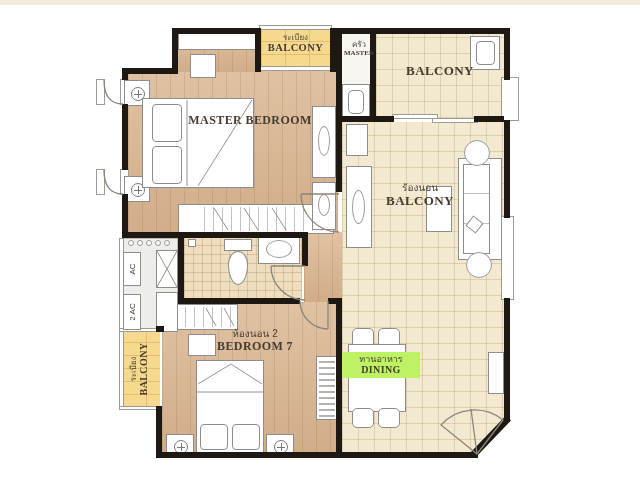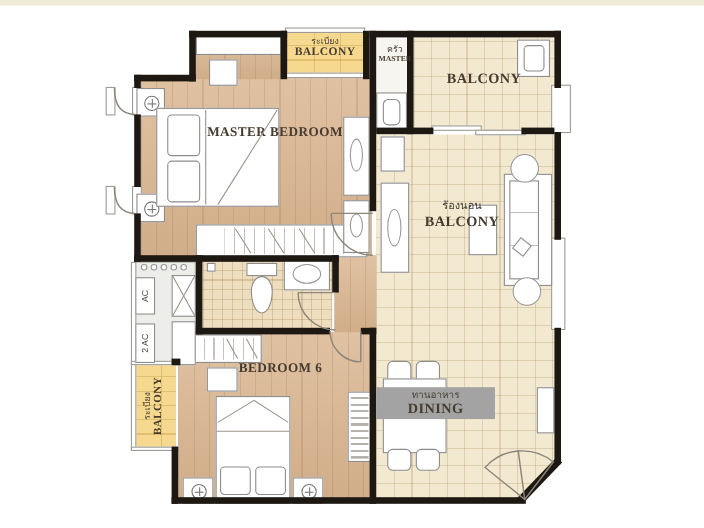--- a/index.html
+++ b/index.html
@@ -185,26 +185,27 @@
     <span class="th" style="font-size:8px">ครัว</span>
     <span class="en" style="font-size:7px;letter-spacing:0">MASTER</span>
   </div>
   <div class="lbl" style="left:378px;top:64px;width:124px">
     <span class="en" style="font-size:13px">BALCONY</span>
   </div>
   <div class="lbl" style="left:378px;top:182px;width:84px">
     <span class="th" style="font-size:10px">รัองนอน</span>
     <span class="en" style="font-size:13px">BALCONY</span>
   </div>
-  <div class="lbl" style="left:342px;top:352px;width:72px;background:#a3a3a3;padding:2px 18px">
+  <div class="lbl" style="left:342px;top:352px;width:72px;background:#bef264;padding:2px 3px">
     <span class="th" style="font-size:9px">ทานอาหาร</span>
-    <span class="en" style="font-size:13px">DINING</span>
+    <span class="en" style="font-size:10px">DINING</span>
   </div>
   <div class="lbl" style="left:183px;top:328px;width:144px">
-    <span class="en" style="font-size:12px">BEDROOM 6</span>
+    <span class="th" style="font-size:10px">ห้องนอน 2</span>
+    <span class="en" style="font-size:12px">BEDROOM 7</span>
   </div>
   <div class="lbl" style="left:103px;top:357px;width:76px;height:24px;transform:rotate(-90deg)">
     <span class="th" style="font-size:8px">ระเบียง</span>
     <span class="en" style="font-size:10px">BALCONY</span>
   </div>
 
   <svg width="640" height="480" viewBox="0 0 640 480">
 
     <path d="M508.5 418 L473 455" stroke="#1d1812" stroke-width="7" fill="none"></path>
 

